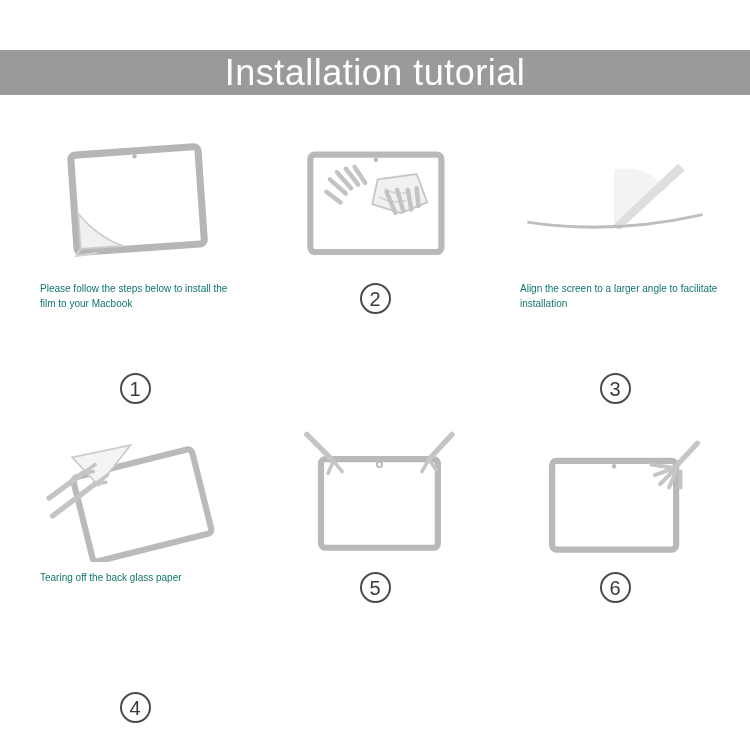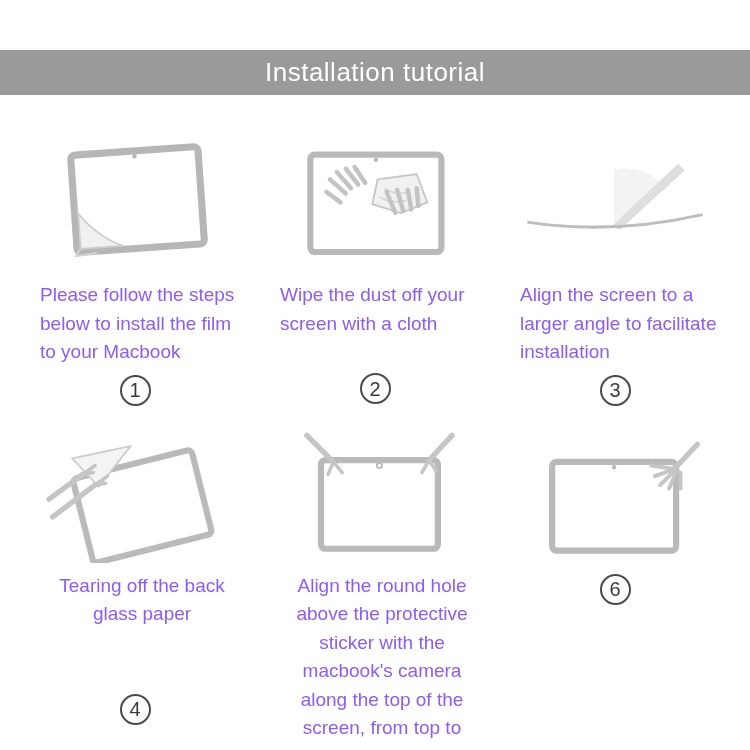--- a/index.html
+++ b/index.html
@@ -19,21 +19,21 @@
     margin-top: 50px;
     height: 45px;
     width: 100%;
     background: #9a9a9a;
     display: flex;
     align-items: center;
     justify-content: center;
   }
   .header .title {
     color: #ffffff;
-    font-size: 26px;
+    font-size: 36px;
     font-weight: 400;
     letter-spacing: 0.5px;
   }
 
   .grid {
     margin-top: 32px;
     padding: 0 22px;
     display: grid;
     grid-template-columns: repeat(3, 1fr);
     column-gap: 14px;
@@ -45,26 +45,26 @@
   .illus {
     height: 148px;
     display: flex;
     align-items: center;
     justify-content: center;
   }
   .row2 .illus { height: 138px; }
 
   .desc {
     margin: 6px 4px 0 18px;
-    font-size: 19px;
+    font-size: 10px;
     line-height: 1.5;
-    color: #8b5cf6;
+    color: #0f766e;
     min-height: 84px;
   }
-  .row2 .desc { min-height: 114px; text-align: center; }
+  .row2 .desc { min-height: 114px; }
 
   .badge {
     align-self: center;
     width: 31px;
     height: 31px;
     border: 2px solid #4a4a4a;
     border-radius: 50%;
     display: flex;
     align-items: center;
     justify-content: center;
@@ -121,21 +121,20 @@
           </g>
           <g stroke="#c3c3c3" stroke-width="5" stroke-linecap="round" fill="none">
             <path d="M72 66 L54 50"></path>
             <path d="M78 60 L62 42"></path>
             <path d="M86 56 L72 38"></path>
             <path d="M94 54 L82 36"></path>
             <path d="M66 76 L50 64"></path>
           </g>
         </svg>
       </div>
-      <p class="desc">Wipe the dust off your screen with a cloth</p>
       <div class="badge">
         <span>2</span>
       </div>
     </div>
 
     <div class="step row1">
       <div class="illus">
         <svg viewBox="0 0 210 120" width="198" height="113">
           <path d="M104 84 L104 26 A 58 58 0 0 1 160 46 Z" fill="#f3f3f3"></path>
           <path d="M102 86 L172 20 L179 27 L110 90 Z" fill="#dedede"></path>
@@ -184,21 +183,20 @@
             <path d="M192 6 L166 34"></path>
           </g>
           <g stroke="#c5c5c5" stroke-width="4" stroke-linecap="round" fill="none">
             <path d="M58 36 L68 48"></path>
             <path d="M58 36 L52 50"></path>
             <path d="M166 34 L158 48"></path>
             <path d="M166 34 L174 46"></path>
           </g>
         </svg>
       </div>
-      <p class="desc">Align the round hole above the protective sticker with the macbook's camera along the top of the screen, from top to bottom</p>
       <div class="badge">
         <span>5</span>
       </div>
     </div>
 
     <div class="step row2">
       <div class="illus">
         <svg viewBox="0 0 210 150" width="186" height="133">
           <rect x="34" y="36" width="140" height="100" rx="5" fill="#ffffff" stroke="#b9b9b9" stroke-width="7"></rect>
           <circle cx="104" cy="42" r="2.5" fill="#b9b9b9"></circle>

